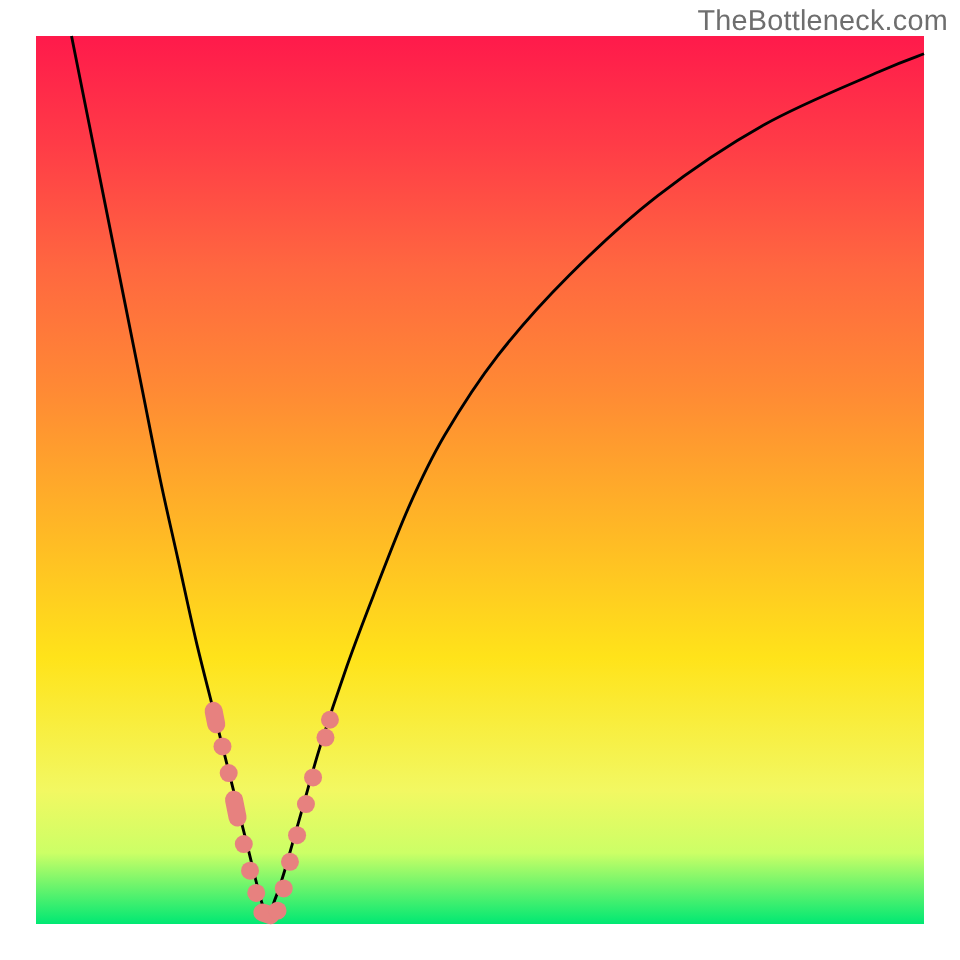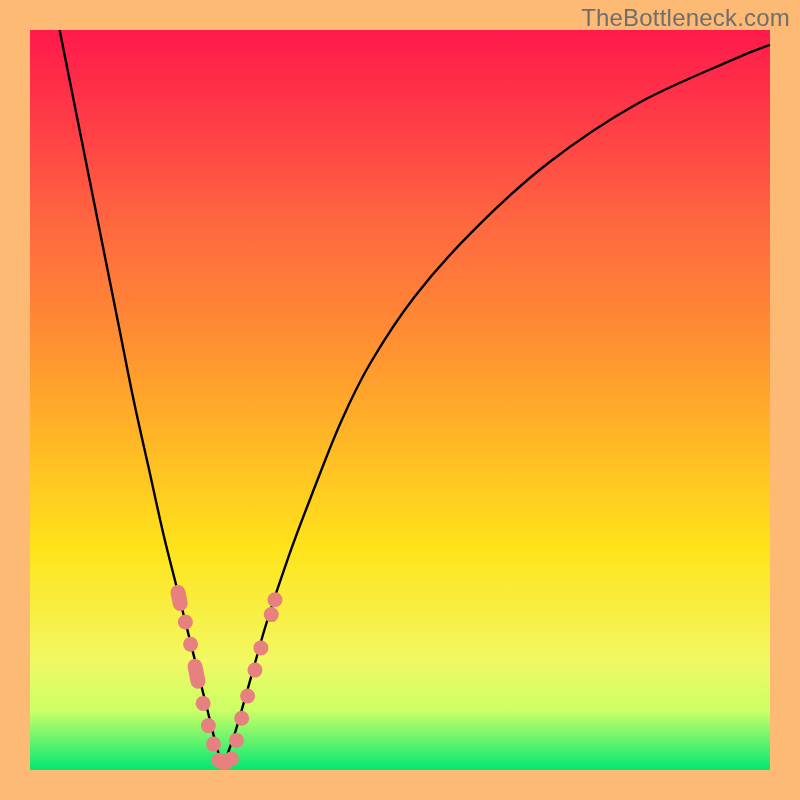--- a/index.html
+++ b/index.html
@@ -10,21 +10,21 @@
     overflow: hidden;
     background: #000;
     font-family: Arial, Helvetica, sans-serif;
   }
   .frame {
     position: absolute;
     top: 0;
     left: 0;
     width: 800px;
     height: 800px;
-    background: #fdba74;
+    background: #ffffff;
   }
   .plot-area {
     position: absolute;
     top: 30px;
     left: 30px;
     width: 740px;
     height: 740px;
     background: linear-gradient(
       to bottom,
       #ff1a4b 0%,

